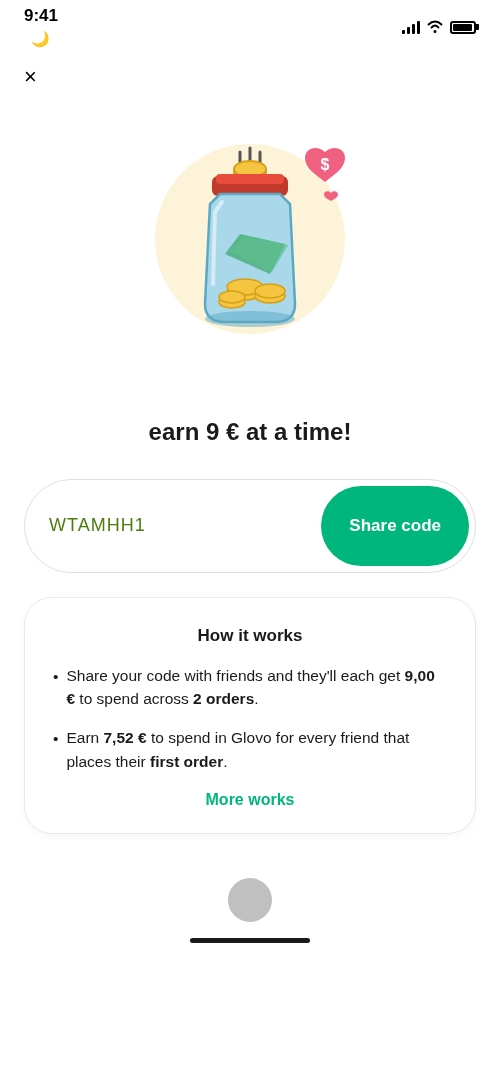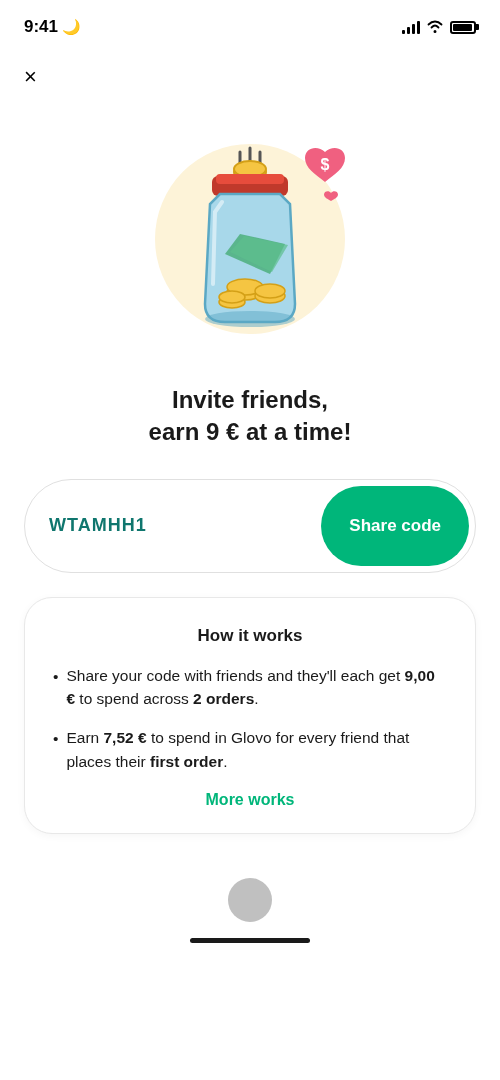--- a/index.html
+++ b/index.html
@@ -27,20 +27,21 @@
       height: 50px;
     }
 
     .status-time {
       font-size: 17px;
       font-weight: 600;
       color: #000;
       display: flex;
       align-items: center;
       gap: 4px;
+      flex-direction: column;
     }
 
     .status-moon {
       font-size: 15px;
     }
 
     .status-icons {
       display: flex;
       align-items: center;
       gap: 6px;
@@ -183,22 +184,22 @@
       align-items: center;
       border: 1.5px solid #e0e0e0;
       border-radius: 50px;
       padding: 6px 6px 6px 24px;
       background: #fff;
     }
 
     .referral-code {
       flex: 1;
       font-size: 18px;
-      font-weight: 700;
-      color: #0f766e;
+      font-weight: 400;
+      color: #4d7c0f;
       letter-spacing: 1px;
     }
 
     .share-btn {
       background: #00b67a;
       color: #fff;
       border: none;
       border-radius: 50px;
       padding: 30px 28px;
       font-size: 17px;
@@ -363,21 +364,21 @@
       <ellipse cx="62" cy="158" rx="13" ry="6" fill="#f5c542" stroke="#d4a017" stroke-width="1.5"></ellipse>
       <ellipse cx="62" cy="153" rx="13" ry="6" fill="#f5c542" stroke="#d4a017" stroke-width="1.5"></ellipse>
 
       <ellipse cx="80" cy="175" rx="45" ry="8" fill="#5ba8c4" opacity="0.5"></ellipse>
     </svg>
   </div>
 </div>
 
 <div class="title-section">
   <div class="title-text">
-    <span>Invite friends,</span><br>
+    <br>
     <span>earn 9 € at a time!</span>
   </div>
 </div>
 
 <div class="code-section">
   <span class="referral-code">WTAMHH1</span>
   <button class="share-btn">Share code</button>
 </div>
 
 <div class="how-it-works-card">

